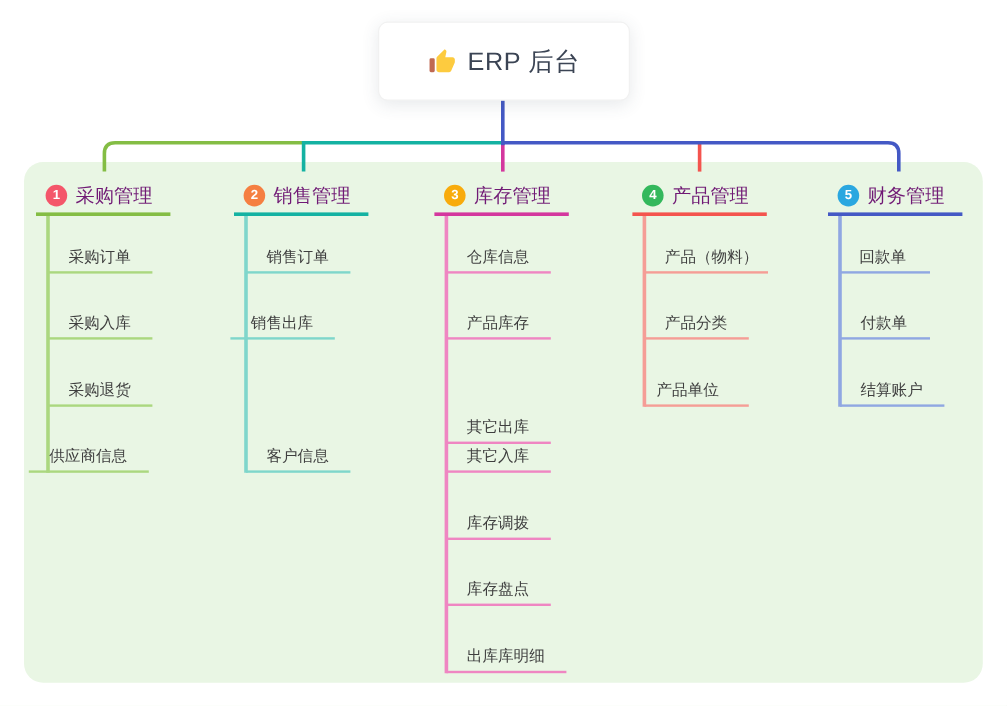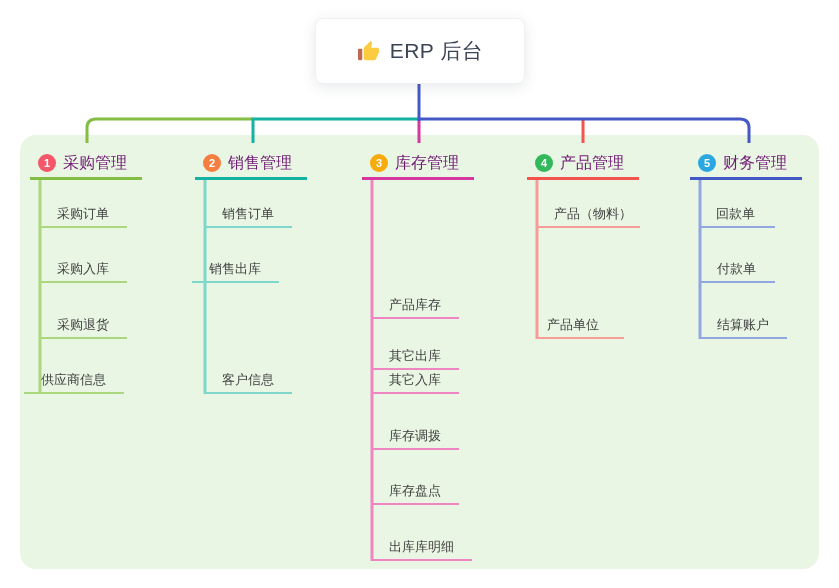--- a/index.html
+++ b/index.html
@@ -139,27 +139,29 @@
 
   <div class="child" style="left: 40px; top: 202px; width: 87px; border-bottom-color: rgb(171, 215, 127);"><span>采购订单</span></div>
   <div class="child" style="left: 40px; top: 257px; width: 87px; border-bottom-color: rgb(171, 215, 127);"><span>采购入库</span></div>
   <div class="child" style="left: 40px; top: 313px; width: 87px; border-bottom-color: rgb(171, 215, 127);"><span>采购退货</span></div>
   <div class="child" style="left: 24px; top: 368px; width: 100px; border-bottom-color: rgb(171, 215, 127);"><span>供应商信息</span></div>
 
   <div class="child" style="left: 205px; top: 202px; width: 87px; border-bottom-color: rgb(127, 214, 203);"><span>销售订单</span></div>
   <div class="child" style="left: 192px; top: 257px; width: 87px; border-bottom-color: rgb(127, 214, 203);"><span>销售出库</span></div>
   <div class="child" style="left: 205px; top: 368px; width: 87px; border-bottom-color: rgb(127, 214, 203);"><span>客户信息</span></div>
 
-  <div class="child" style="left: 372px; top: 257px; width: 87px; border-bottom-color: rgb(239, 134, 194); margin-top: 36px;"><span>产品库存</span></div>
+  <div class="child" style="left: 372px; top: 202px; width: 87px; border-bottom-color: rgb(239, 134, 194);"><span>仓库信息</span></div>
+  <div class="child" style="left: 372px; top: 257px; width: 87px; border-bottom-color: rgb(239, 134, 194);"><span>产品库存</span></div>
   <div class="child" style="left: 372px; top: 313px; width: 87px; border-bottom-color: rgb(239, 134, 194); margin-top: 31px;"><span>其它出库</span></div>
   <div class="child" style="left: 372px; top: 368px; width: 87px; border-bottom-color: rgb(239, 134, 194);"><span>其它入库</span></div>
   <div class="child" style="left: 372px; top: 424px; width: 87px; border-bottom-color: rgb(239, 134, 194);"><span>库存调拨</span></div>
   <div class="child" style="left: 372px; top: 479px; width: 87px; border-bottom-color: rgb(239, 134, 194);"><span>库存盘点</span></div>
   <div class="child" style="left: 372px; top: 535px; width: 100px; border-bottom-color: rgb(239, 134, 194);"><span>出库库明细</span></div>
 
   <div class="child" style="left: 537px; top: 202px; width: 103px; border-bottom-color: rgb(245, 157, 150);"><span>产品（物料）</span></div>
+  <div class="child" style="left: 537px; top: 257px; width: 87px; border-bottom-color: rgb(245, 157, 150);"><span>产品分类</span></div>
   <div class="child" style="left: 537px; top: 313px; width: 87px; border-bottom-color: rgb(245, 157, 150); padding-left: 10px;"><span>产品单位</span></div>
 
   <div class="child" style="left: 700px; top: 202px; width: 75px; border-bottom-color: rgb(144, 167, 226); padding-left: 16px;"><span>回款单</span></div>
   <div class="child" style="left: 700px; top: 257px; width: 75px; border-bottom-color: rgb(144, 167, 226);"><span>付款单</span></div>
   <div class="child" style="left: 700px; top: 313px; width: 87px; border-bottom-color: rgb(144, 167, 226);"><span>结算账户</span></div>
 
 </div>
 
 </body></html>

